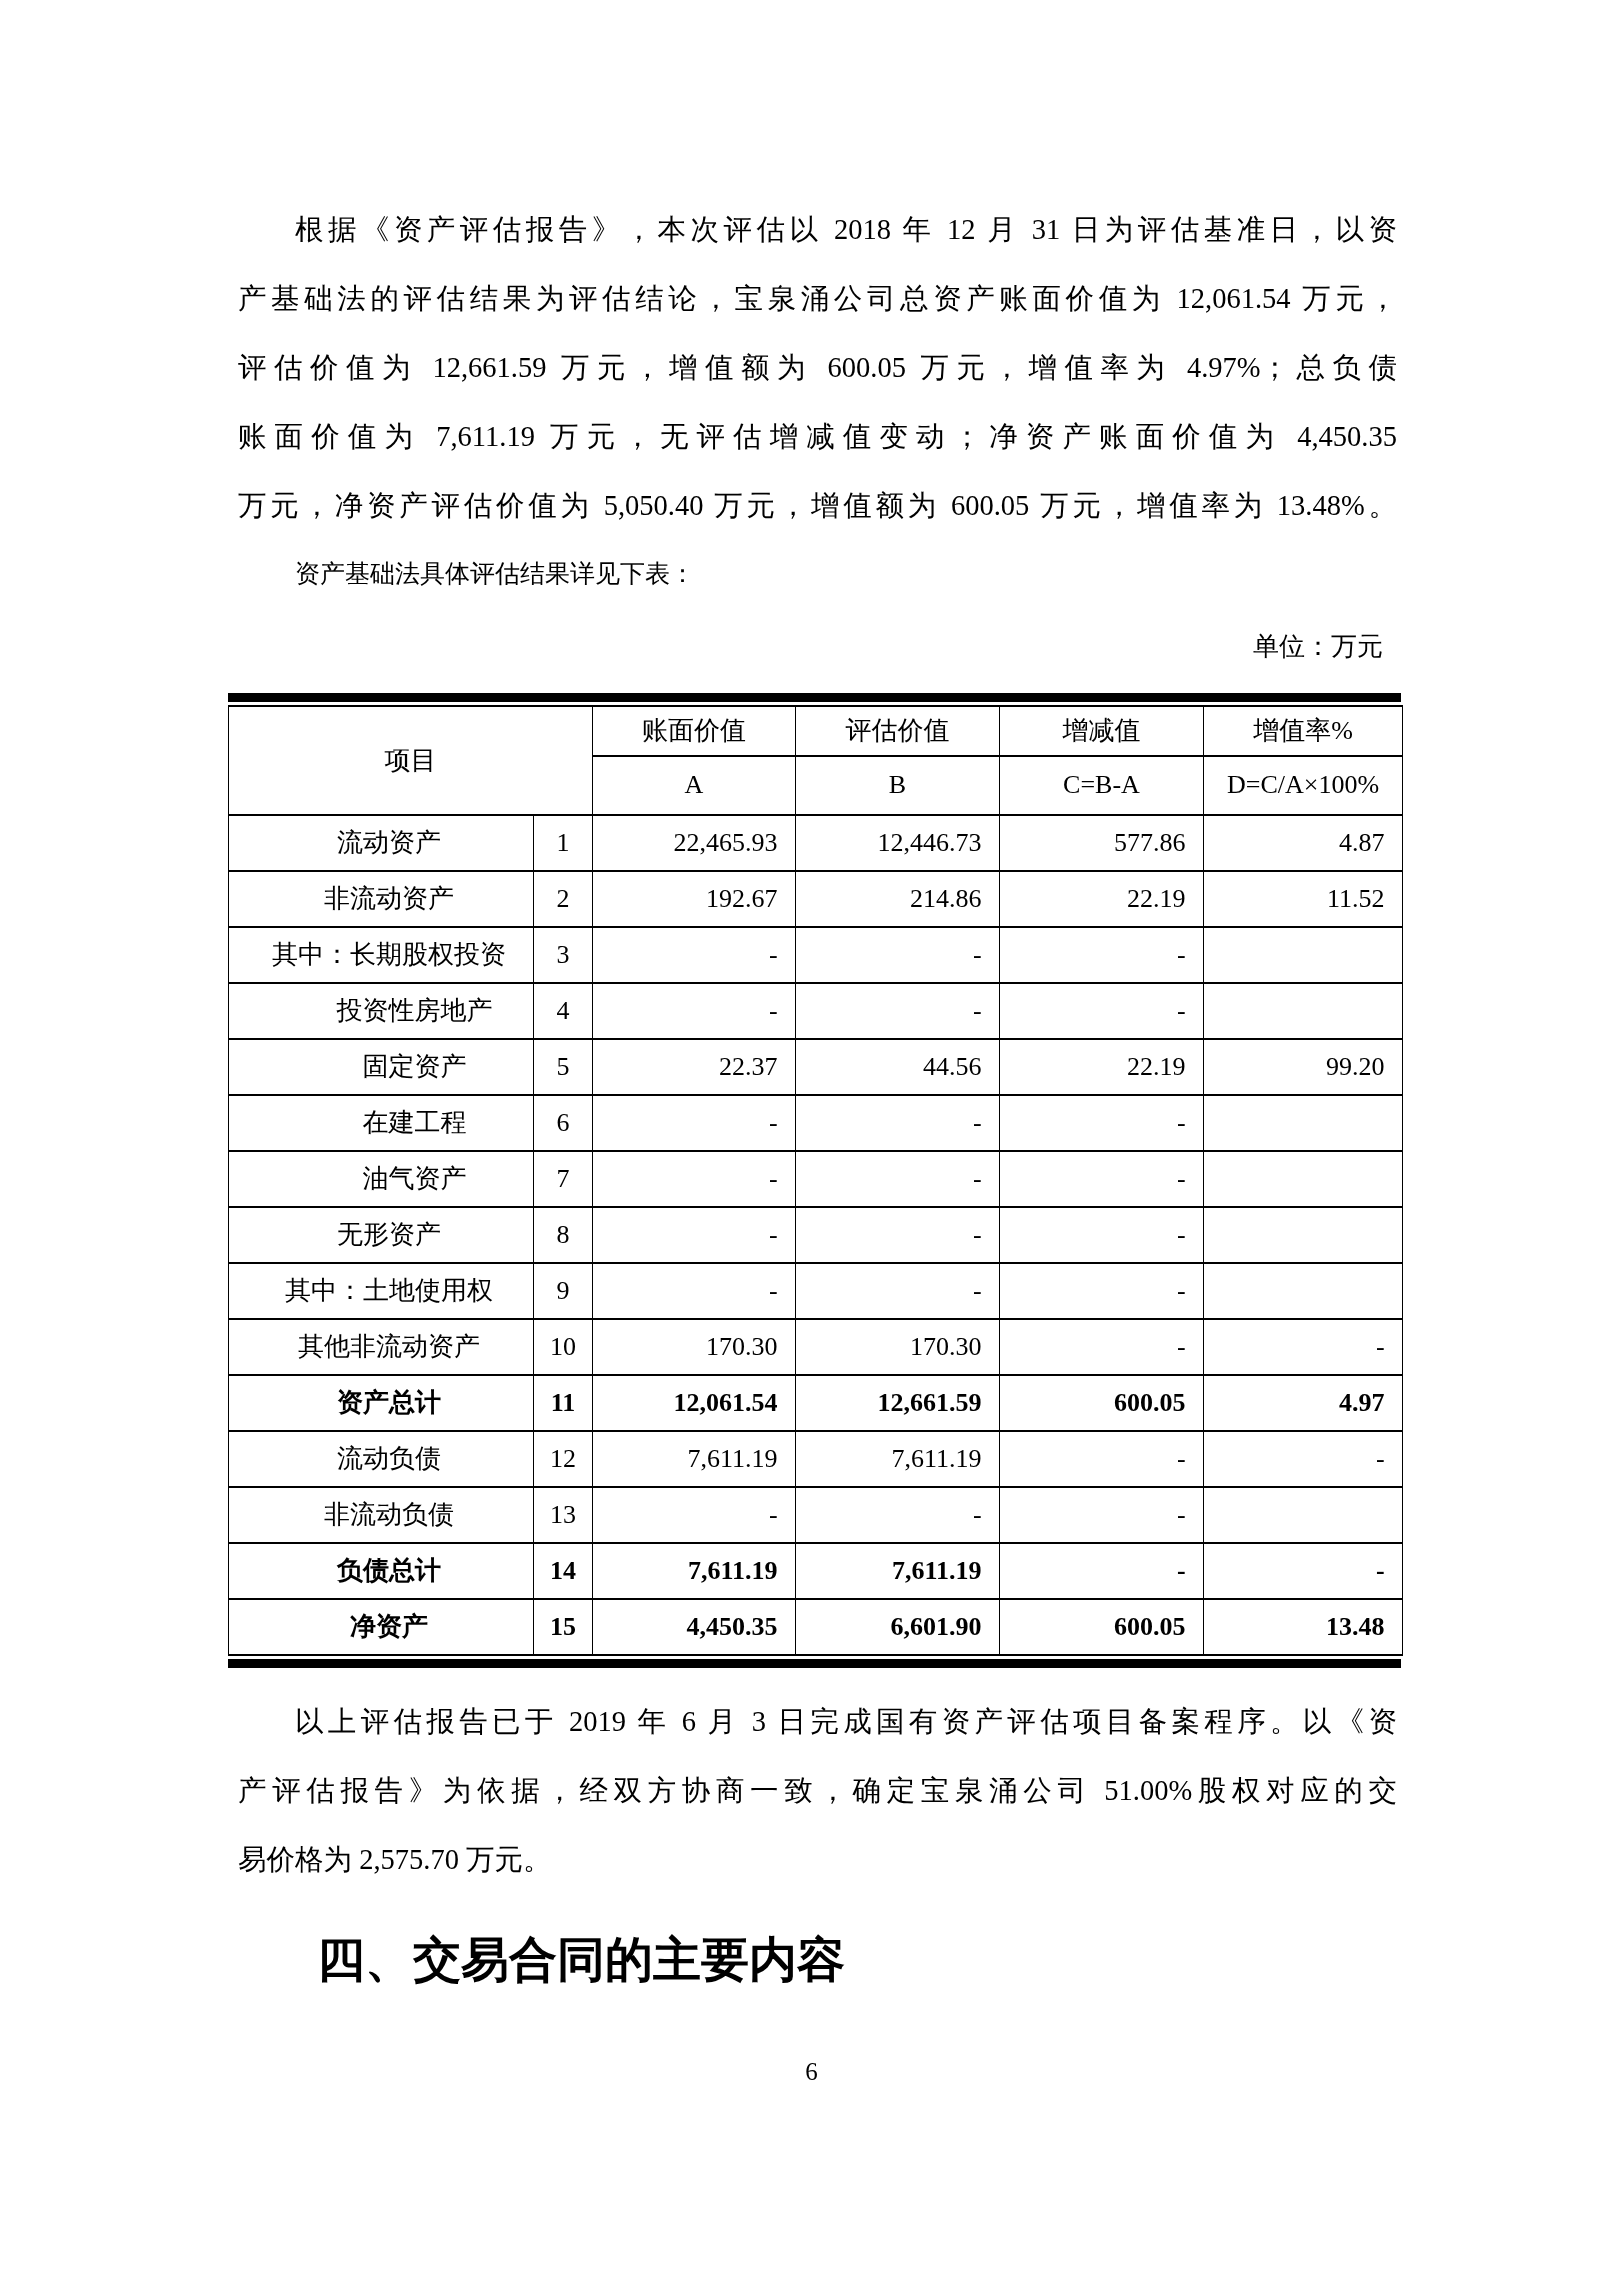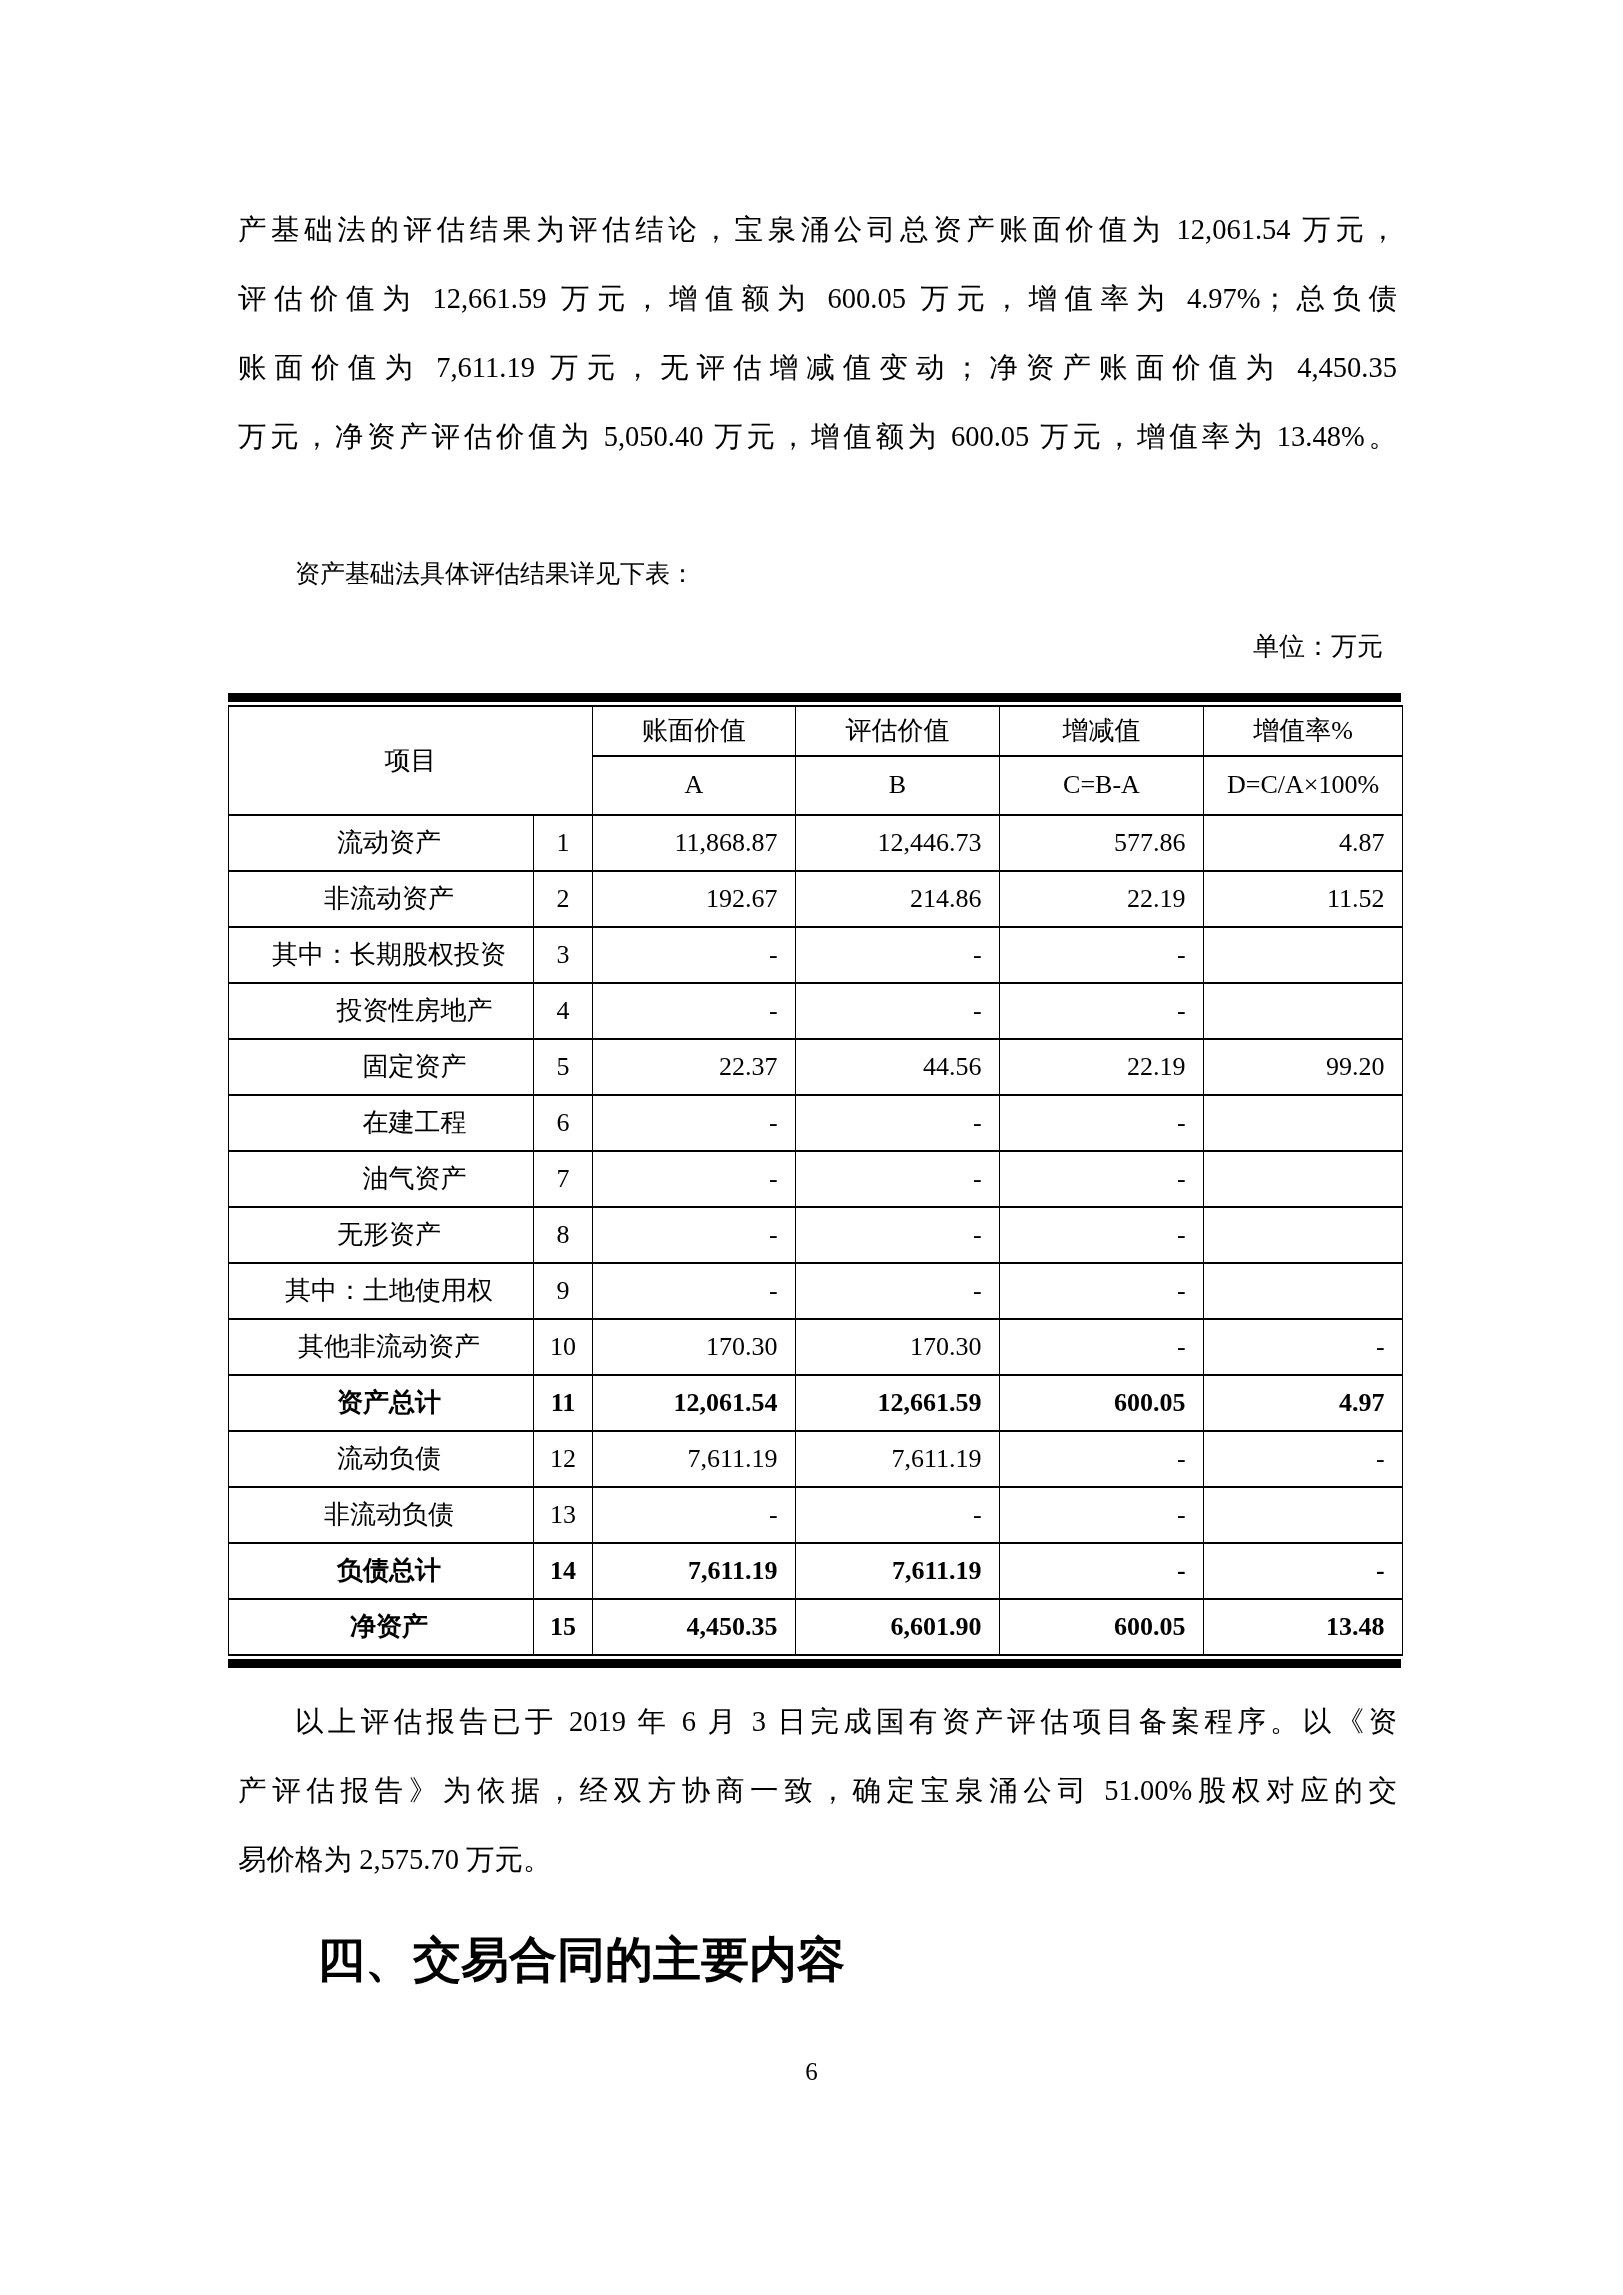--- a/index.html
+++ b/index.html
@@ -56,20 +56,21 @@
     position:absolute;left:0;top:2058px;width:100%;
     text-align:center;font-size:25px;
   }
 </style>
 </head>
 <body>
 
 <div class="page">
 
   <div class="para" style="top:195px;">
+      <div class="line indent fill">根据《资产评估报告》，本次评估以 2018 年 12 月 31 日为评估基准日，以资</div>
       <div class="line fill">产基础法的评估结果为评估结论，宝泉涌公司总资产账面价值为 12,061.54 万元，</div>
       <div class="line fill">评估价值为 12,661.59 万元，增值额为 600.05 万元，增值率为 4.97%；总负债</div>
       <div class="line fill">账面价值为 7,611.19 万元，无评估增减值变动；净资产账面价值为 4,450.35</div>
       <div class="line fill">万元，净资产评估价值为 5,050.40 万元，增值额为 600.05 万元，增值率为 13.48%。</div>
     </div>
 
   <div class="intro">资产基础法具体评估结果详见下表：</div>
 
   <div class="unit">单位：万元</div>
 
@@ -96,21 +97,21 @@
           <td class="h2">A</td>
           <td class="h2">B</td>
           <td class="h2">C=B-A</td>
           <td class="h2">D=C/A×100%</td>
         </tr>
       </thead>
       <tbody>
           <tr>
             <td class="label">流动资产</td>
             <td class="num">1</td>
-            <td class="val">11,868.87</td>
+            <td class="val">22,465.93</td>
             <td class="val">12,446.73</td>
             <td class="val">577.86</td>
             <td class="val">4.87</td>
           </tr>
           <tr>
             <td class="label">非流动资产</td>
             <td class="num">2</td>
             <td class="val">192.67</td>
             <td class="val">214.86</td>
             <td class="val">22.19</td>

